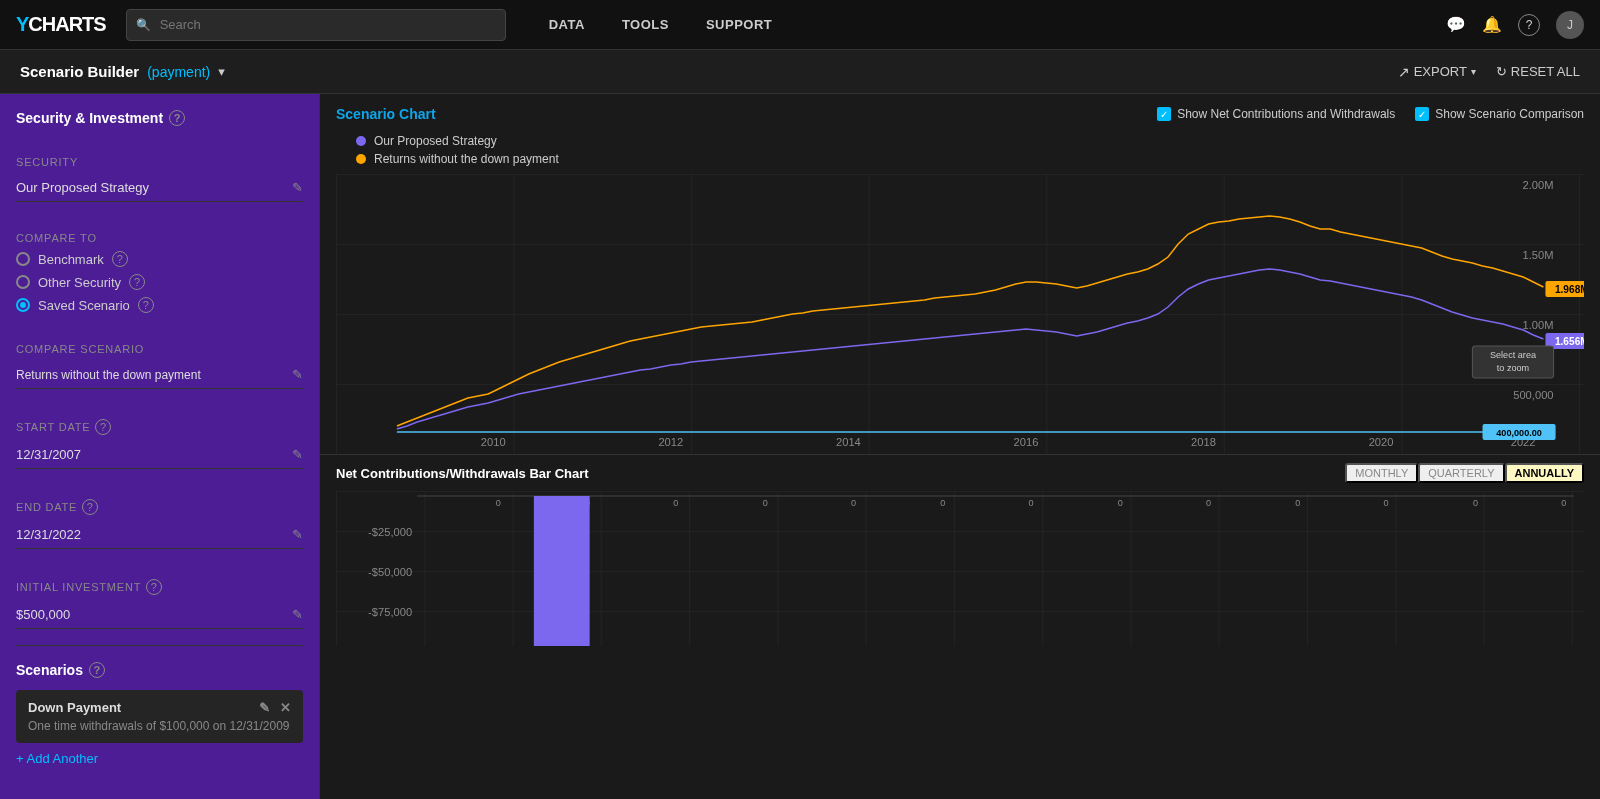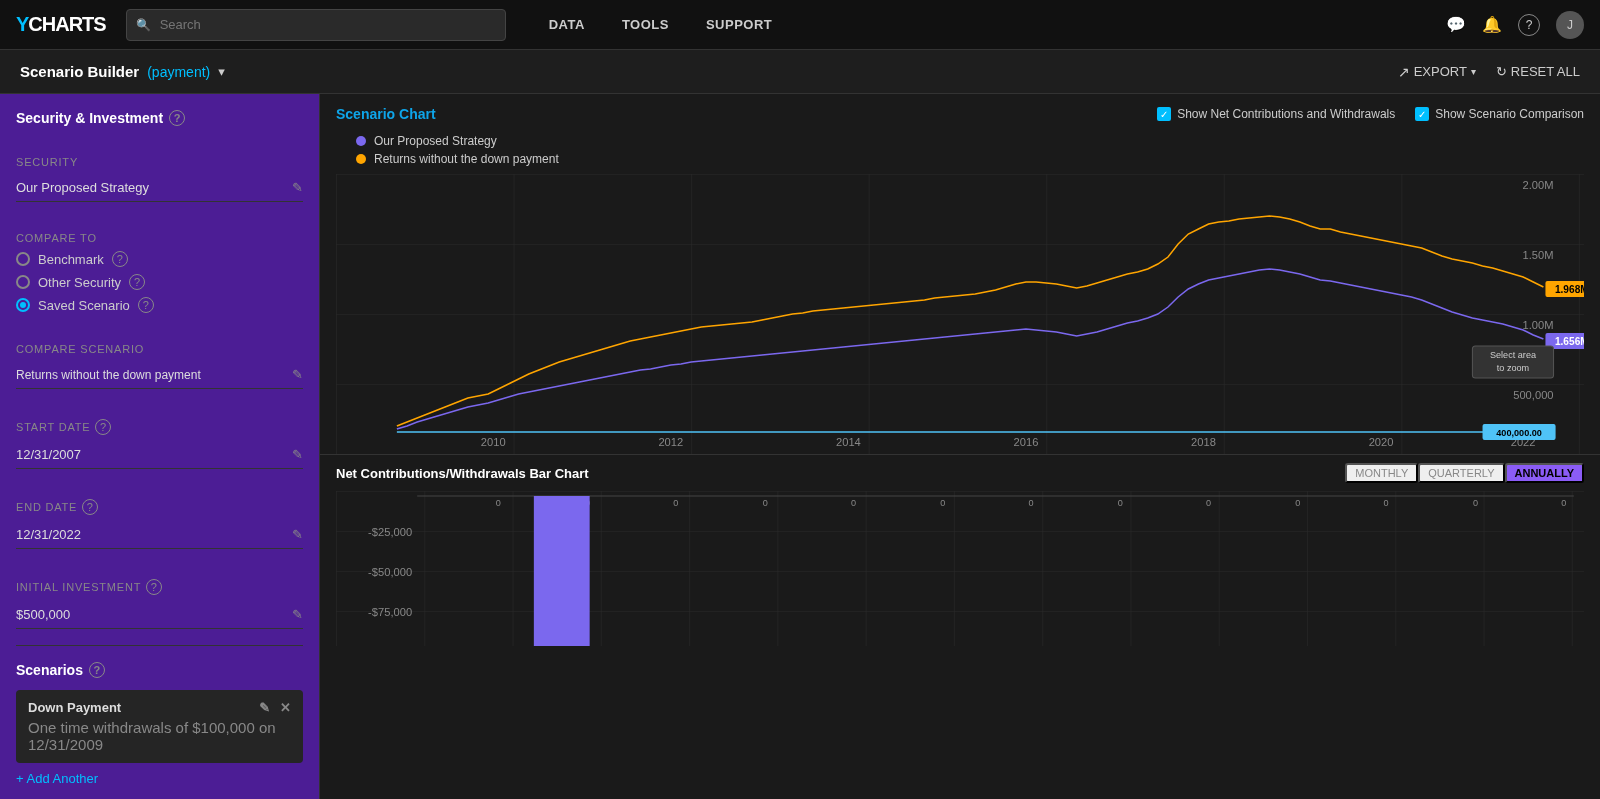--- a/index.html
+++ b/index.html
@@ -163,21 +163,21 @@
     .scenario-item-header {
       display: flex;
       align-items: center;
       justify-content: space-between;
       color: #ddd;
       font-size: 13px;
       font-weight: bold;
     }
     .scenario-item-sub {
       color: #888;
-      font-size: 15px;
+      font-size: 12px;
       margin-top: 4px;
     }
     .add-another {
       color: #00bfff;
       cursor: pointer;
       font-size: 13px;
       margin-top: 8px;
     }
     .scenario-icons { display: flex; gap: 10px; }
 
@@ -255,21 +255,21 @@
     .bar-chart-title { color: #fff; font-size: 13px; font-weight: bold; text-align: right; }
     .bar-period-btns { display: flex; }
     .period-btn {
       padding: 2px 8px;
       border-radius: 3px;
       font-size: 11px;
       cursor: pointer;
       color: #888;
     }
     .period-btn.active {
-      background: #8b5cf6;
+      background: #fef9c3;
       color: #000;
       font-weight: bold;
     }
   </style>
 </head>
 <body>
 
 <nav class="topnav">
   <div class="logo">
     <span>Y</span><span style="color:#fff">CHARTS</span>

